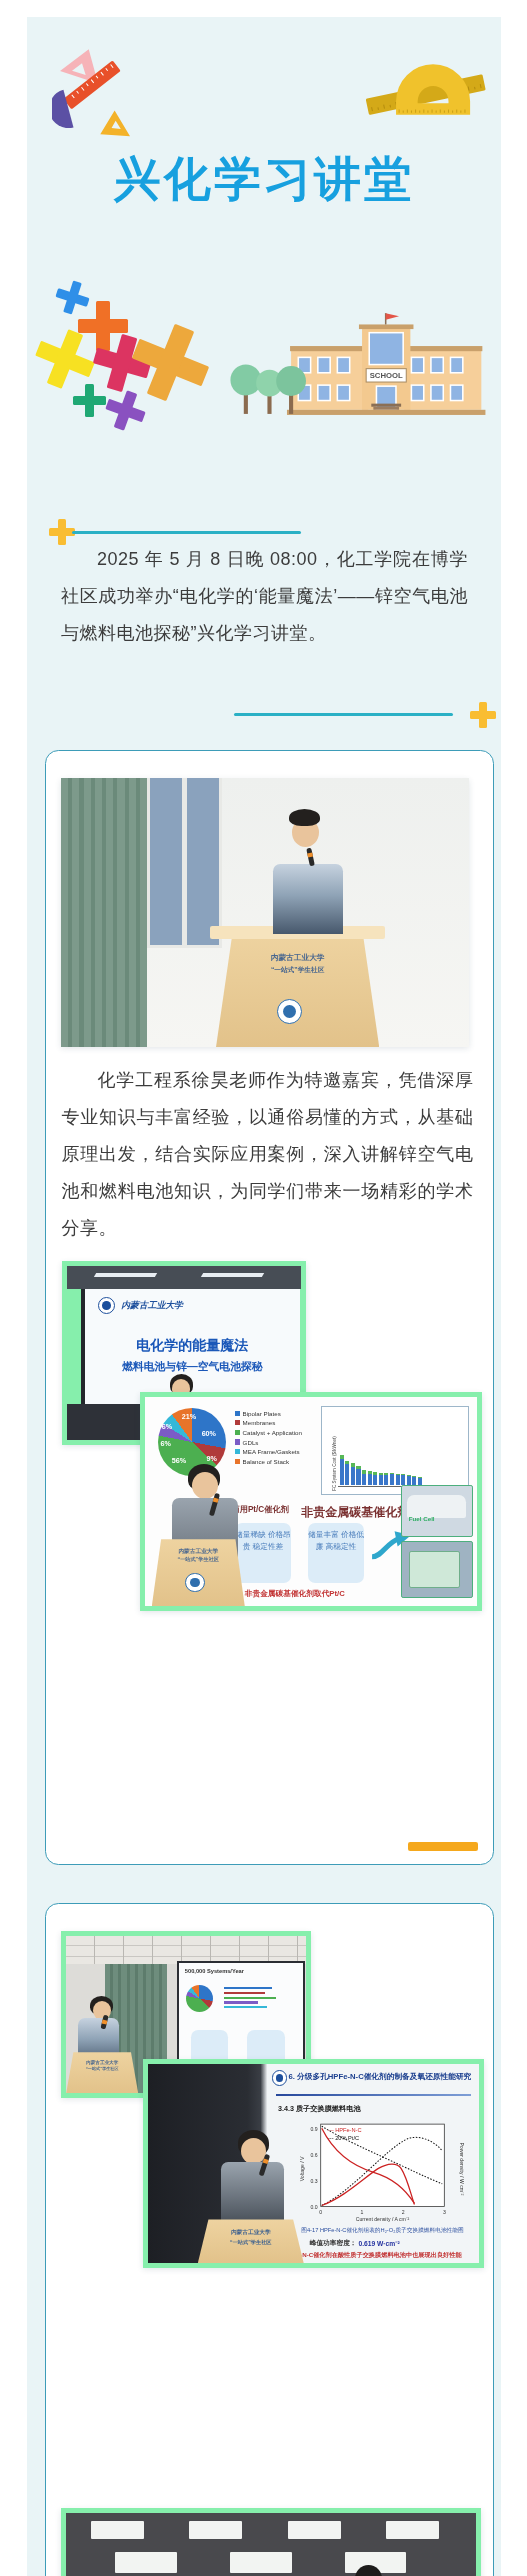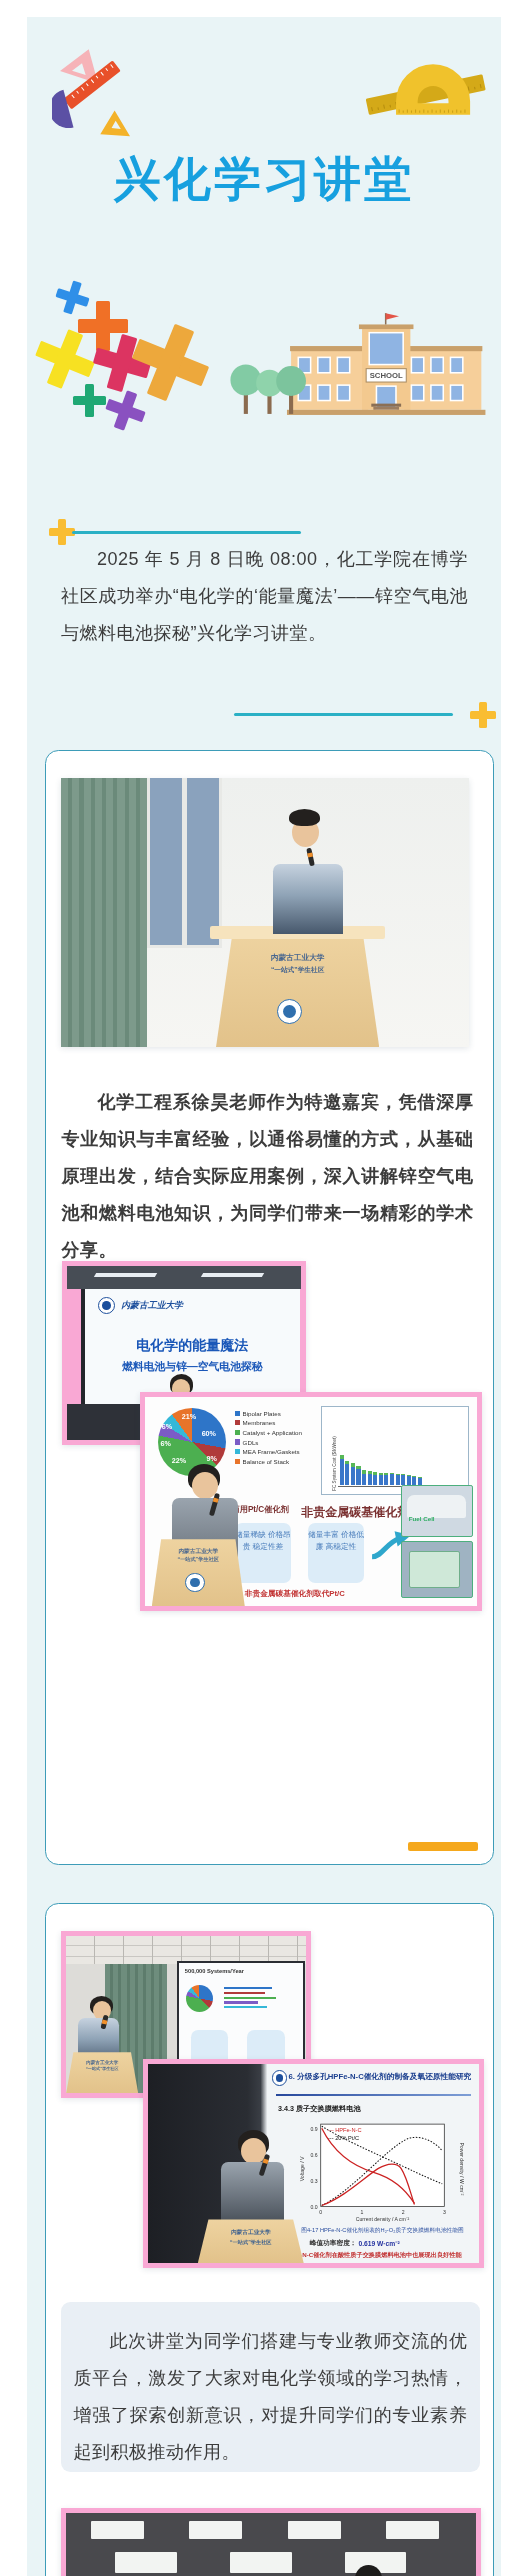--- a/index.html
+++ b/index.html
@@ -25,21 +25,21 @@
         text-indent:2em;text-align:justify;letter-spacing:0.5px;}
 
   
   .card{position:absolute;left:45px;width:447px;background:#ffffff;
         border:1px solid #3d9cb8;border-radius:13.4px;}
   .panel{position:absolute;border-radius:9.3px;background:#e9eff5;}
   .panel .para{position:static;padding:20.6px 12.4px 0 12.4px;}
   .accent-bar{position:absolute;background:#f5a81d;border-radius:2.1px;}
 
   
-  .photo{position:absolute;background:#f9a8d4;box-shadow:0 2.1px 6.2px rgba(40,70,90,.14);}
+  .photo{position:absolute;background:#86efac;box-shadow:0 2.1px 6.2px rgba(40,70,90,.14);}
   .photo .scene{position:relative;overflow:hidden;width:100%;height:100%;}
   .framed{padding:5.2px;}
 
   
   .p1-wall{position:absolute;inset:0;background:linear-gradient(180deg,#eef0ee,#f6f6f3);}
   .p1-curtain{position:absolute;left:0;top:0;width:21%;height:100%;
     background:repeating-linear-gradient(90deg,#7d9a8b 0 7.2px,#6b8a7a 7.2px 11.3px);}
   .p1-window{position:absolute;left:21%;top:0;width:17%;height:62%;background:#8aa2bd;
     border:3.1px solid #e8e9e6;border-top:none;}
   .p1-window:after{content:"";position:absolute;left:46%;top:0;width:8%;height:100%;background:#e8e9e6;}
@@ -238,21 +238,21 @@
       <div class="podium-text" style="left:40%;top:65%;width:36%;font-size:7.7px;">内蒙古工业大学</div>
       <div class="podium-text" style="left:40%;top:70%;width:36%;font-size:6.7px;">“一站式”学生社区</div>
       <div class="podium-logo" style="left:53%;top:82%;width:23px;height:23px;"></div>
       <div class="speaker-body" style="left:52%;top:32%;width:17%;height:26%;"></div>
       <div class="speaker-head" style="left:56.5%;top:15%;width:27px;height:29px;"></div>
       <div class="speaker-hair" style="left:55.8%;top:11.5%;width:31px;height:17.5px;"></div>
       <div class="mic" style="left:60.5%;top:26%;transform:rotate(-12deg);"></div>
     </div>
   </div>
 
-  <div class="para" style="left:15.5px;top:333px;width:412px;font-weight:bold;">化学工程系徐昊老师作为特邀嘉宾，凭借深厚专业知识与丰富经验，以通俗易懂的方式，从基础原理出发，结合实际应用案例，深入讲解锌空气电池和燃料电池知识，为同学们带来一场精彩的学术分享。</div>
+  <div class="para" style="left:15.5px;top:311px;width:412px;">化学工程系徐昊老师作为特邀嘉宾，凭借深厚专业知识与丰富经验，以通俗易懂的方式，从基础原理出发，结合实际应用案例，深入讲解锌空气电池和燃料电池知识，为同学们带来一场精彩的学术分享。</div>
 
   <div class="photo framed" style="left:15.5px;top:510px;width:234px;height:174px;z-index:1;">
     <div class="scene">
       <div class="p2-ceil">
           <i style="left:12%;"></i>
           <i style="left:58%;"></i>
         </div>
       <div class="p2-screen">
         <div class="p2-logo" style="left:6%;top:7%;width:15.5px;height:15.5px;"></div>
         <div class="p2-script" style="left:17%;top:10%;font-size:8.8px;">内蒙古工业大学</div>
@@ -267,21 +267,21 @@
     </div>
   </div>
 
   <div class="photo framed" style="left:94px;top:641px;width:332px;height:209px;z-index:2;">
     <div class="scene" style="background:#fdfdfd;">
 
       <div class="pie" style="position:absolute;left:4%;top:5%;width:68px;height:68px;"></div>
       <span class="pie-lab" style="left:11%;top:7%;">21%</span>
       <span class="pie-lab" style="left:17%;top:15%;">60%</span>
       <span class="pie-lab" style="left:18.5%;top:27%;">9%</span>
-      <span class="pie-lab" style="left:8%;top:28%;">22%</span>
+      <span class="pie-lab" style="left:8%;top:28%;">56%</span>
       <span class="pie-lab" style="left:4.6%;top:20%;color:#ffffff;">6%</span>
       <span class="pie-lab" style="left:5%;top:12%;">6%</span>
 
       <div class="abs" style="left:27%;top:6%;">
         <div class="leg-row">
             <span class="leg-sw" style="background:#2e75c8;"></span>
             <span class="leg-tx">Bipolar Plates</span>
           </div>
         <div class="leg-row">
             <span class="leg-sw" style="background:#b03a3a;"></span>
@@ -474,23 +474,20 @@
       <div class="speaker-hair" style="left:27%;top:33%;width:31px;height:26px;"></div>
       <div class="speaker-head" style="left:28%;top:37%;width:25px;height:26px;"></div>
       <div class="speaker-body" style="left:22%;top:49%;width:19%;height:36%;background:linear-gradient(180deg,#9aa4ae,#3c434c);"></div>
       <div class="mic" style="left:34.5%;top:45%;height:21.6px;transform:rotate(18deg);"></div>
       <div class="podium-body" style="left:15%;top:78%;width:32%;height:22%;"></div>
       <div class="podium-text" style="left:20%;top:83%;width:22%;font-size:5.7px;color:#3a5f8f;">内蒙古工业大学</div>
       <div class="podium-text" style="left:20%;top:88%;width:22%;font-size:5.2px;color:#3a5f8f;">“一站式”学生社区</div>
     </div>
   </div>
 
-  <div class="panel" style="left:15px;top:398px;width:419px;height:170px;">
-    <div class="para" style="width:394px;">此次讲堂为同学们搭建与专业教师交流的优质平台，激发了大家对电化学领域的学习热情，增强了探索创新意识，对提升同学们的专业素养起到积极推动作用。</div>
-  </div>
 
   <div class="photo framed" style="left:15px;top:604px;width:410px;height:258px;">
     <div class="scene">
       <div class="pc-ceil"></div>
       <div class="pc-light" style="left:6%;top:3%;width:13%;height:7%;"></div>
       <div class="pc-light" style="left:30%;top:3%;width:13%;height:7%;"></div>
       <div class="pc-light" style="left:54%;top:3%;width:13%;height:7%;"></div>
       <div class="pc-light" style="left:78%;top:3%;width:13%;height:7%;"></div>
       <div class="pc-light" style="left:12%;top:15%;width:15%;height:8%;"></div>
       <div class="pc-light" style="left:40%;top:15%;width:15%;height:8%;"></div>

